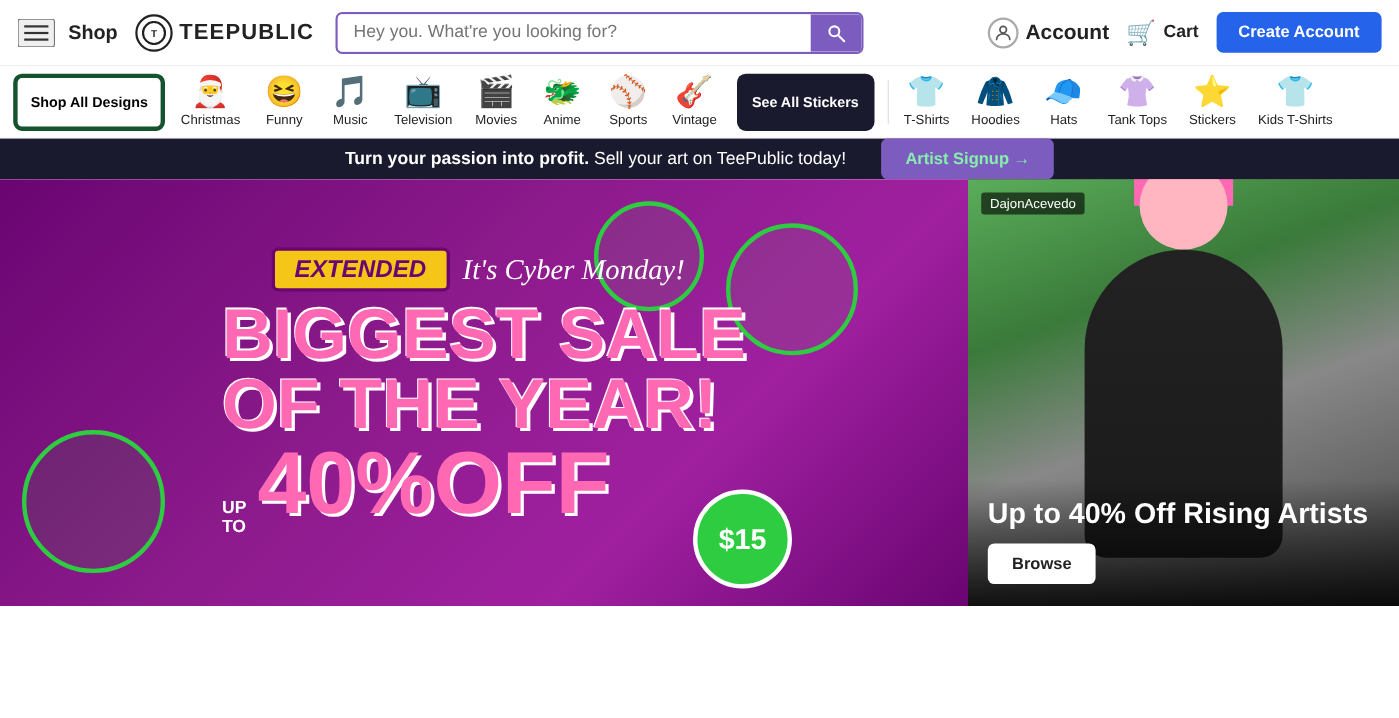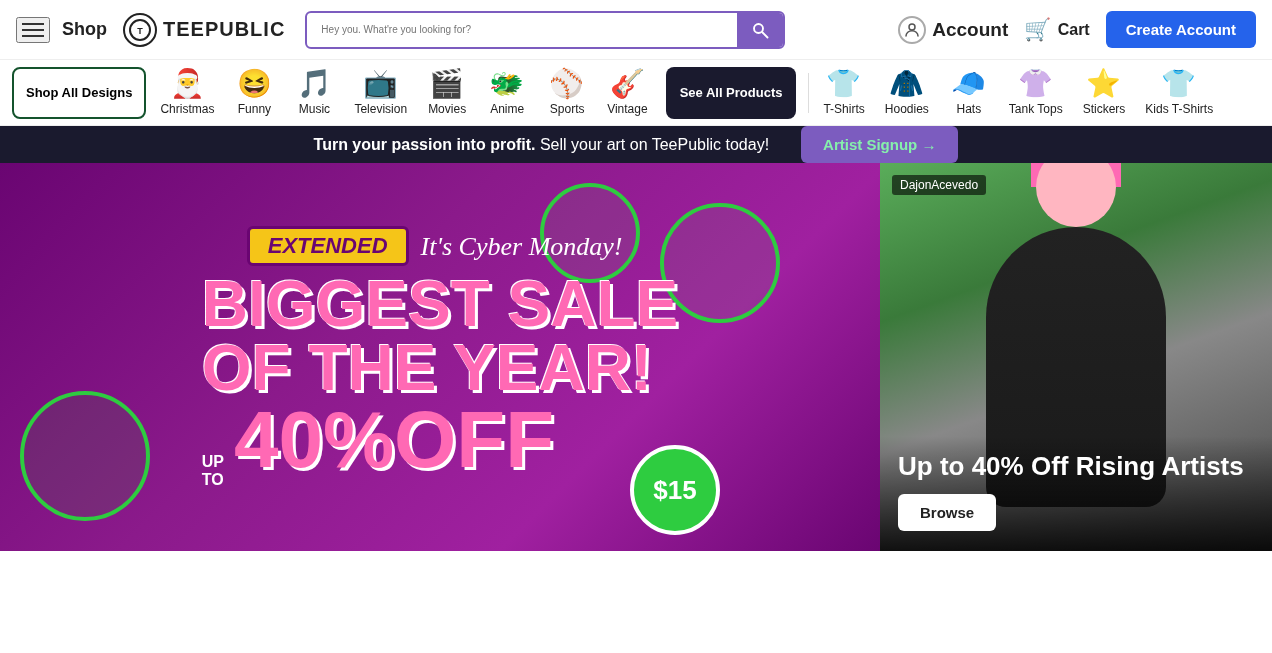--- a/index.html
+++ b/index.html
@@ -40,21 +40,21 @@
       display: flex;
       align-items: center;
       border: 2px solid #7c5cbf;
       border-radius: 6px;
       overflow: hidden;
       background: #fff;
       max-width: 480px;
     }
     .search-input {
       flex: 1; border: none; outline: none; padding: 8px 14px;
-      font-size: 10px; color: #555;
+      font-size: 16px; color: #555;
     }
     .search-btn {
       background: #7c5cbf; border: none; cursor: pointer;
       padding: 8px 14px; display: flex; align-items: center; justify-content: center;
     }
     .header-right {
       display: flex; align-items: center; gap: 16px; margin-left: auto;
     }
     .account-btn {
       display: flex; align-items: center; gap: 6px;
@@ -89,21 +89,21 @@
     }
     .nav-item {
       display: flex; flex-direction: column; align-items: center;
       padding: 6px 10px; cursor: pointer; min-width: 60px;
       font-size: 12px; color: #222; font-weight: 500; text-align: center;
       gap: 4px; border-radius: 6px;
     }
     .nav-item-icon { font-size: 28px; line-height: 1; }
     .nav-shop-all {
       display: flex; flex-direction: column; align-items: center; justify-content: center;
-      background: #fff; border: 2px solid #14532d; border-radius: 8px;
+      background: #fff; border: 4px solid #14532d; border-radius: 8px;
       padding: 6px 12px; font-size: 13px; font-weight: 700; cursor: pointer;
       min-width: 72px; height: 52px; line-height: 1.2; text-align: center;
       margin-right: 4px;
     }
     .nav-see-all-products {
       display: flex; flex-direction: column; align-items: center; justify-content: center;
       background: #1a1a2e; border-radius: 8px;
       padding: 6px 14px; font-size: 13px; font-weight: 700; cursor: pointer;
       min-width: 80px; height: 52px; line-height: 1.2; text-align: center;
       color: #fff; margin: 0 8px;
@@ -399,21 +399,21 @@
   <div class="nav-item">
     <span class="nav-item-icon">⚾</span>
     <span>Sports</span>
   </div>
   <div class="nav-item">
     <span class="nav-item-icon">🎸</span>
     <span>Vintage</span>
   </div>
 
   <div class="nav-see-all-products">
-    <span>See All Products</span>
+    <span>See All Stickers</span>
   </div>
 
   <div class="nav-divider"></div>
 
   <div class="nav-item">
     <span class="nav-item-icon">👕</span>
     <span>T-Shirts</span>
   </div>
   <div class="nav-item">
     <span class="nav-item-icon">🧥</span>

